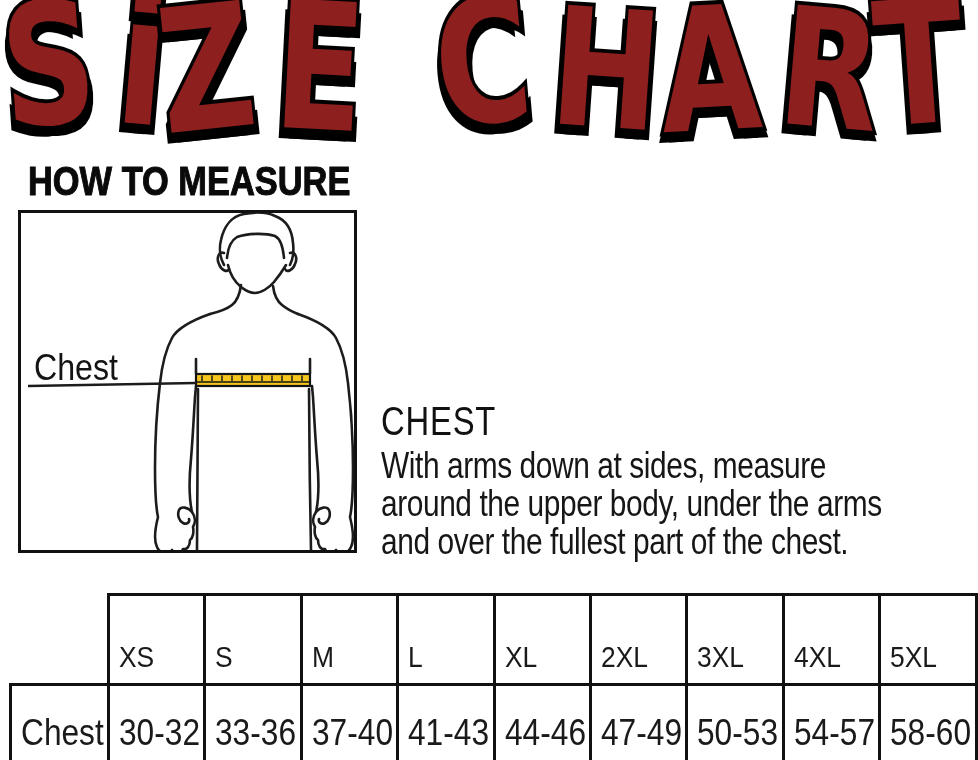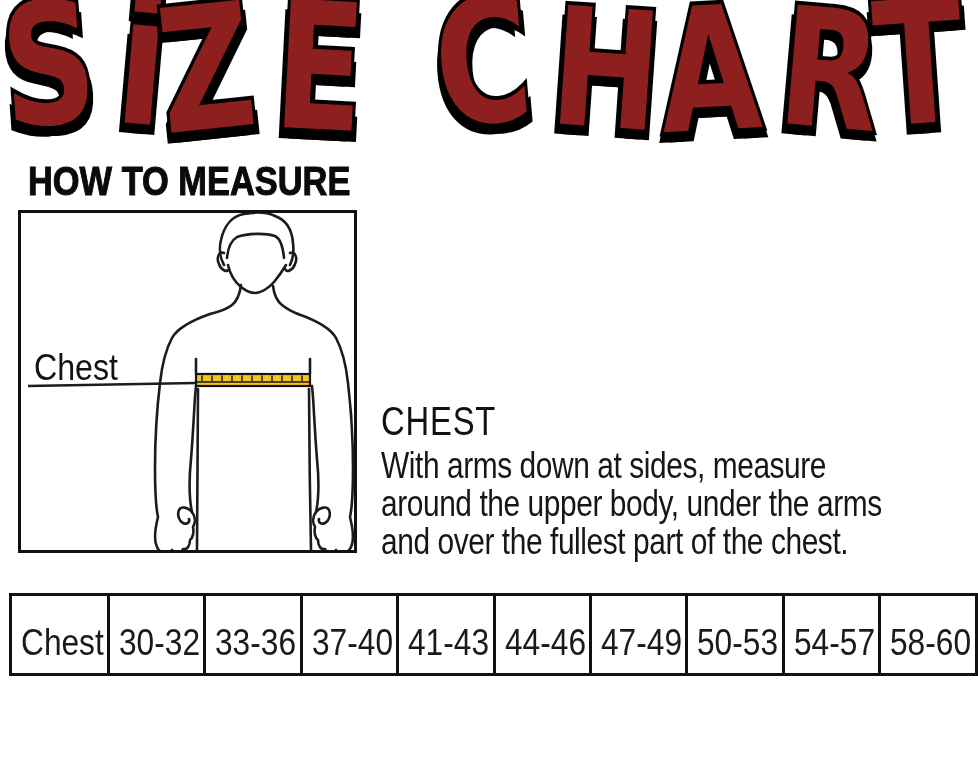--- a/index.html
+++ b/index.html
@@ -155,20 +155,32 @@
         <col style="width:96.4px">
         <col style="width:96.4px">
       <col style="width:96.4px">
         <col style="width:96.4px">
         <col style="width:96.4px">
       <col style="width:96.4px">
         <col style="width:96.4px">
         <col style="width:96.4px">
     </colgroup>
     <tbody>
+        <tr class="hdr-row">
+      <td class="blank"></td>
+      <td><span class="cell-text">XS</span></td>
+      <td><span class="cell-text">S</span></td>
+      <td><span class="cell-text">M</span></td>
+      <td><span class="cell-text">L</span></td>
+      <td><span class="cell-text">XL</span></td>
+      <td><span class="cell-text">2XL</span></td>
+      <td><span class="cell-text">3XL</span></td>
+      <td><span class="cell-text">4XL</span></td>
+      <td><span class="cell-text">5XL</span></td>
+    </tr>
     <tr class="val-row">
       <td><span class="cell-text">Chest</span></td>
       <td><span class="cell-text">30-32</span></td>
       <td><span class="cell-text">33-36</span></td>
       <td><span class="cell-text">37-40</span></td>
       <td><span class="cell-text">41-43</span></td>
       <td><span class="cell-text">44-46</span></td>
       <td><span class="cell-text">47-49</span></td>
       <td><span class="cell-text">50-53</span></td>
       <td><span class="cell-text">54-57</span></td>

